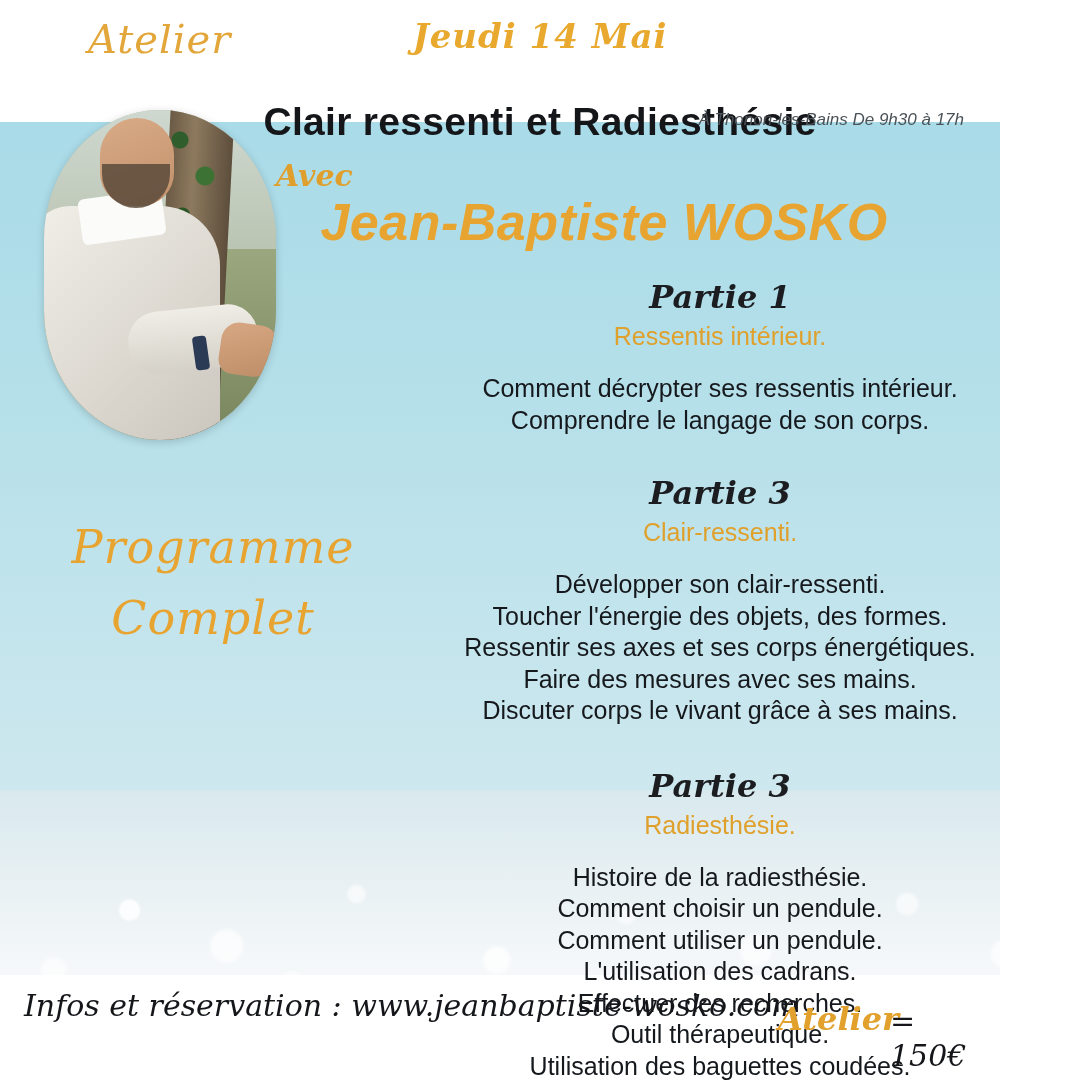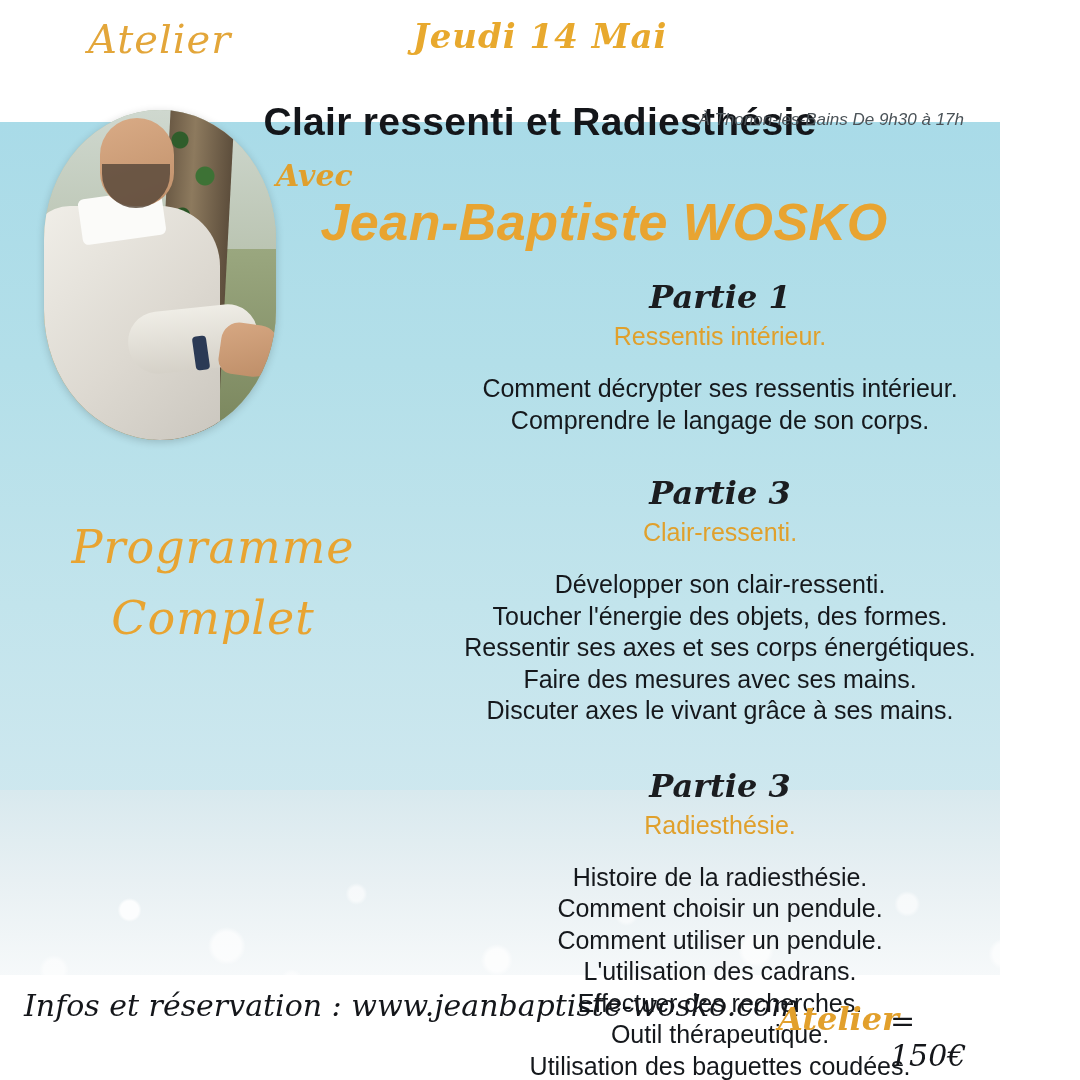--- a/index.html
+++ b/index.html
@@ -335,21 +335,21 @@
     </div>
 
     <div class="part" id="part2">
       <div class="part-title">Partie 3</div>
       <div class="part-sub">Clair-ressenti.</div>
       <div class="part-lines">
         <div>Développer son clair-ressenti.</div>
         <div>Toucher l'énergie des objets, des formes.</div>
         <div>Ressentir ses axes et ses corps énergétiques.</div>
         <div>Faire des mesures avec ses mains.</div>
-        <div>Discuter axes le vivant grâce à ses mains.</div>
+        <div>Discuter corps le vivant grâce à ses mains.</div>
       </div>
     </div>
 
     <div class="part" id="part3">
       <div class="part-title">Partie 3</div>
       <div class="part-sub">Radiesthésie.</div>
       <div class="part-lines">
         <div>Histoire de la radiesthésie.</div>
         <div>Comment choisir un pendule.</div>
         <div>Comment utiliser un pendule.</div>

